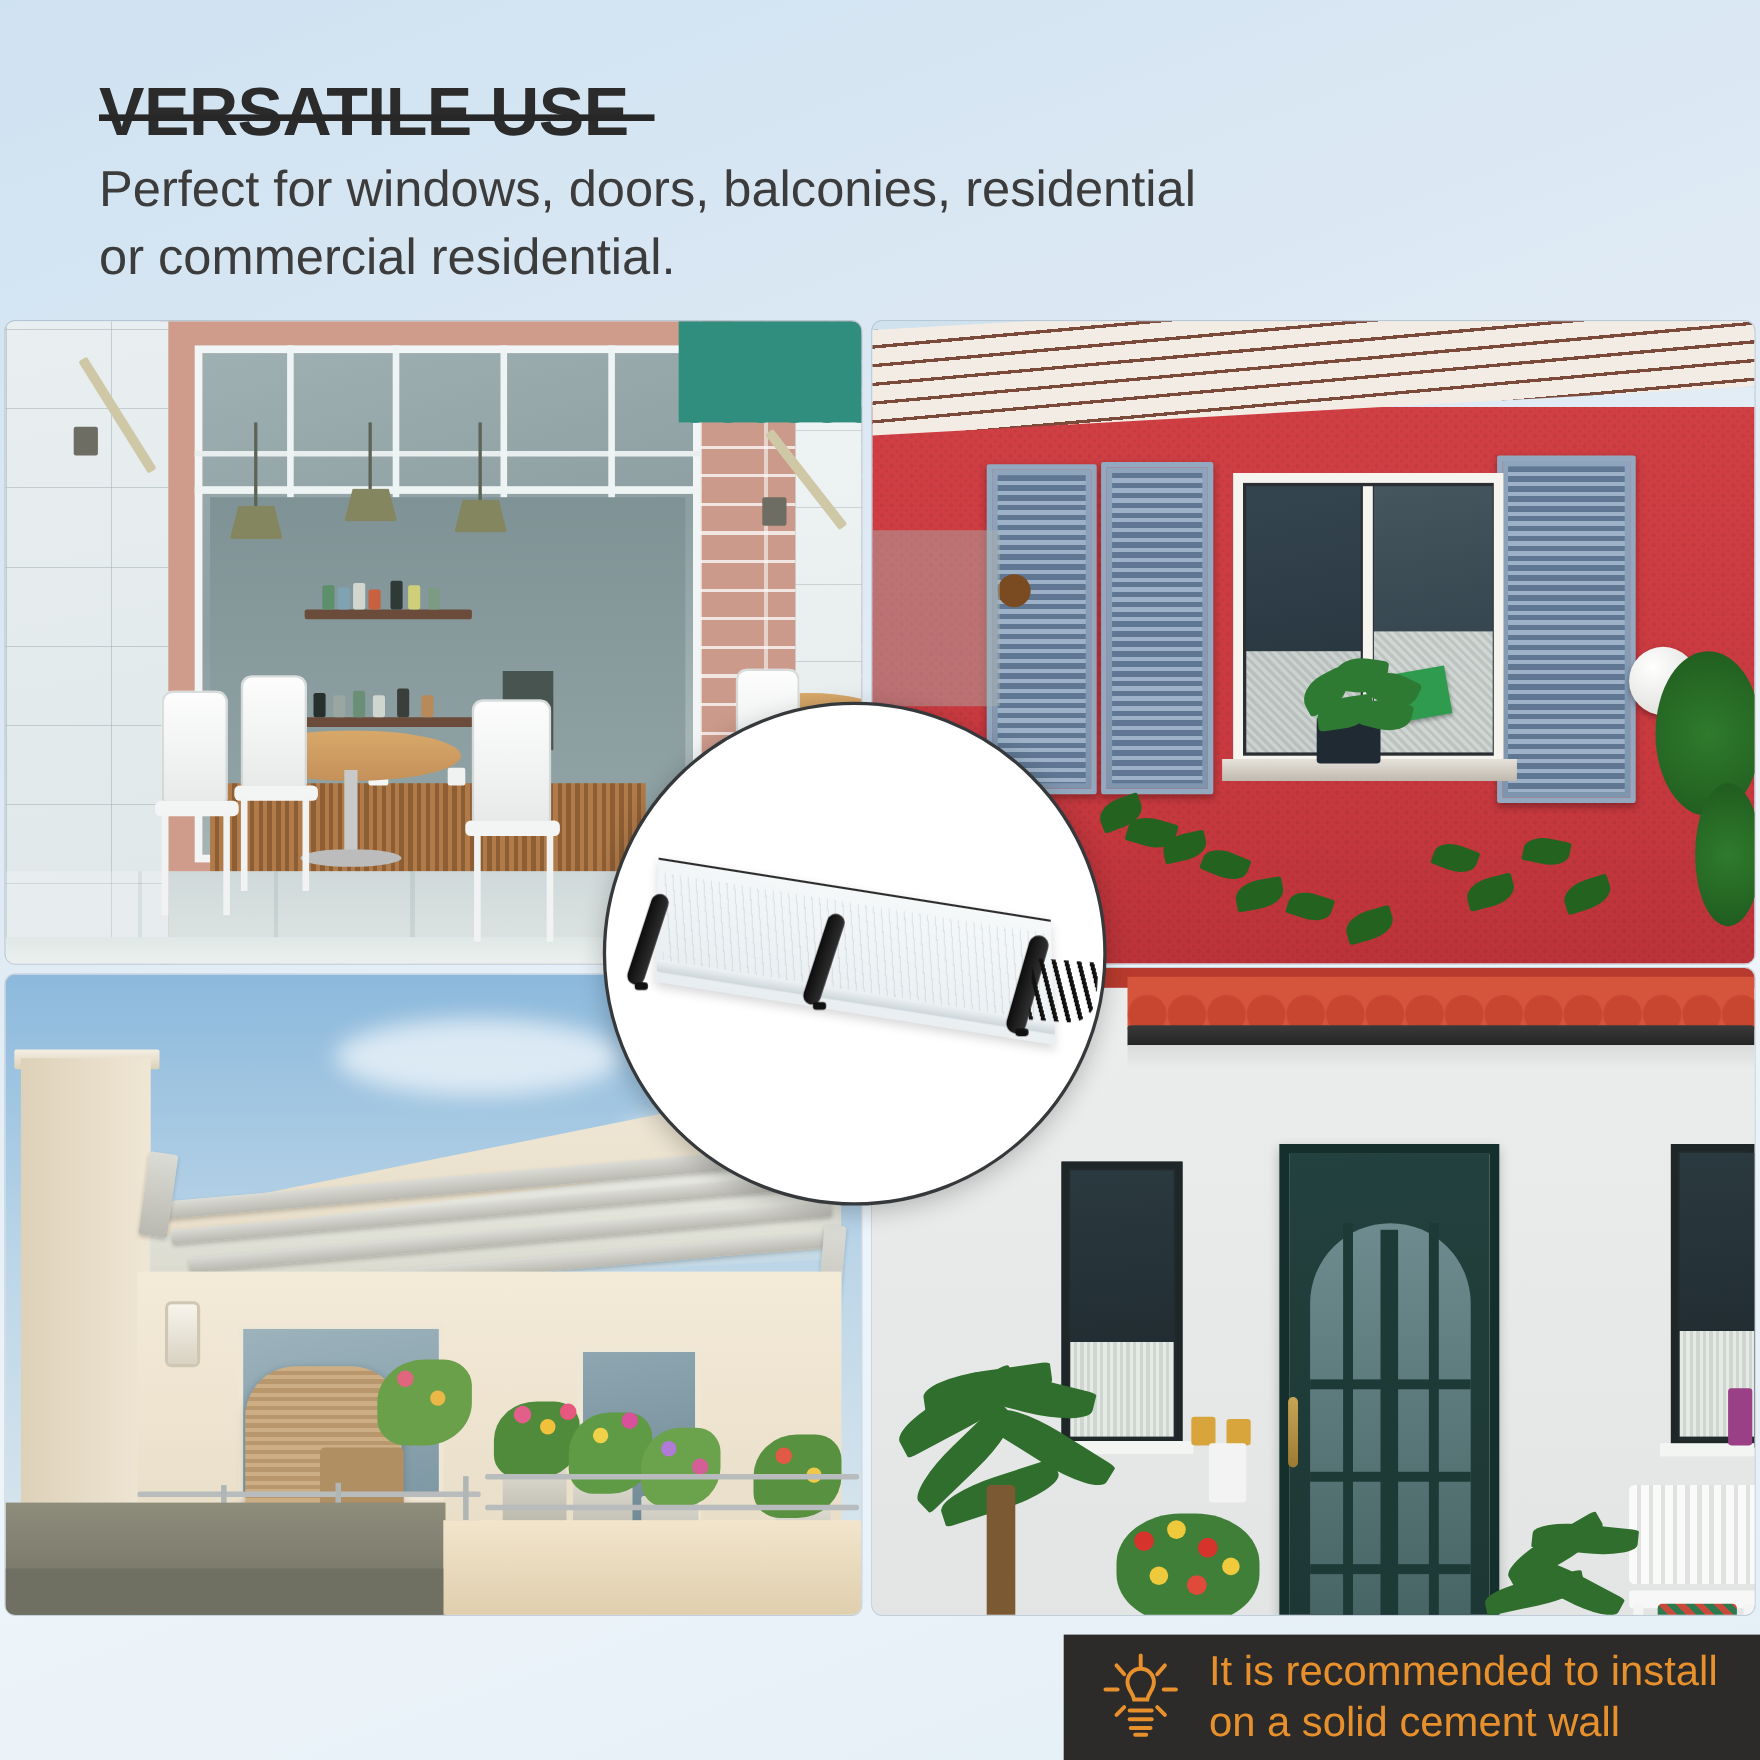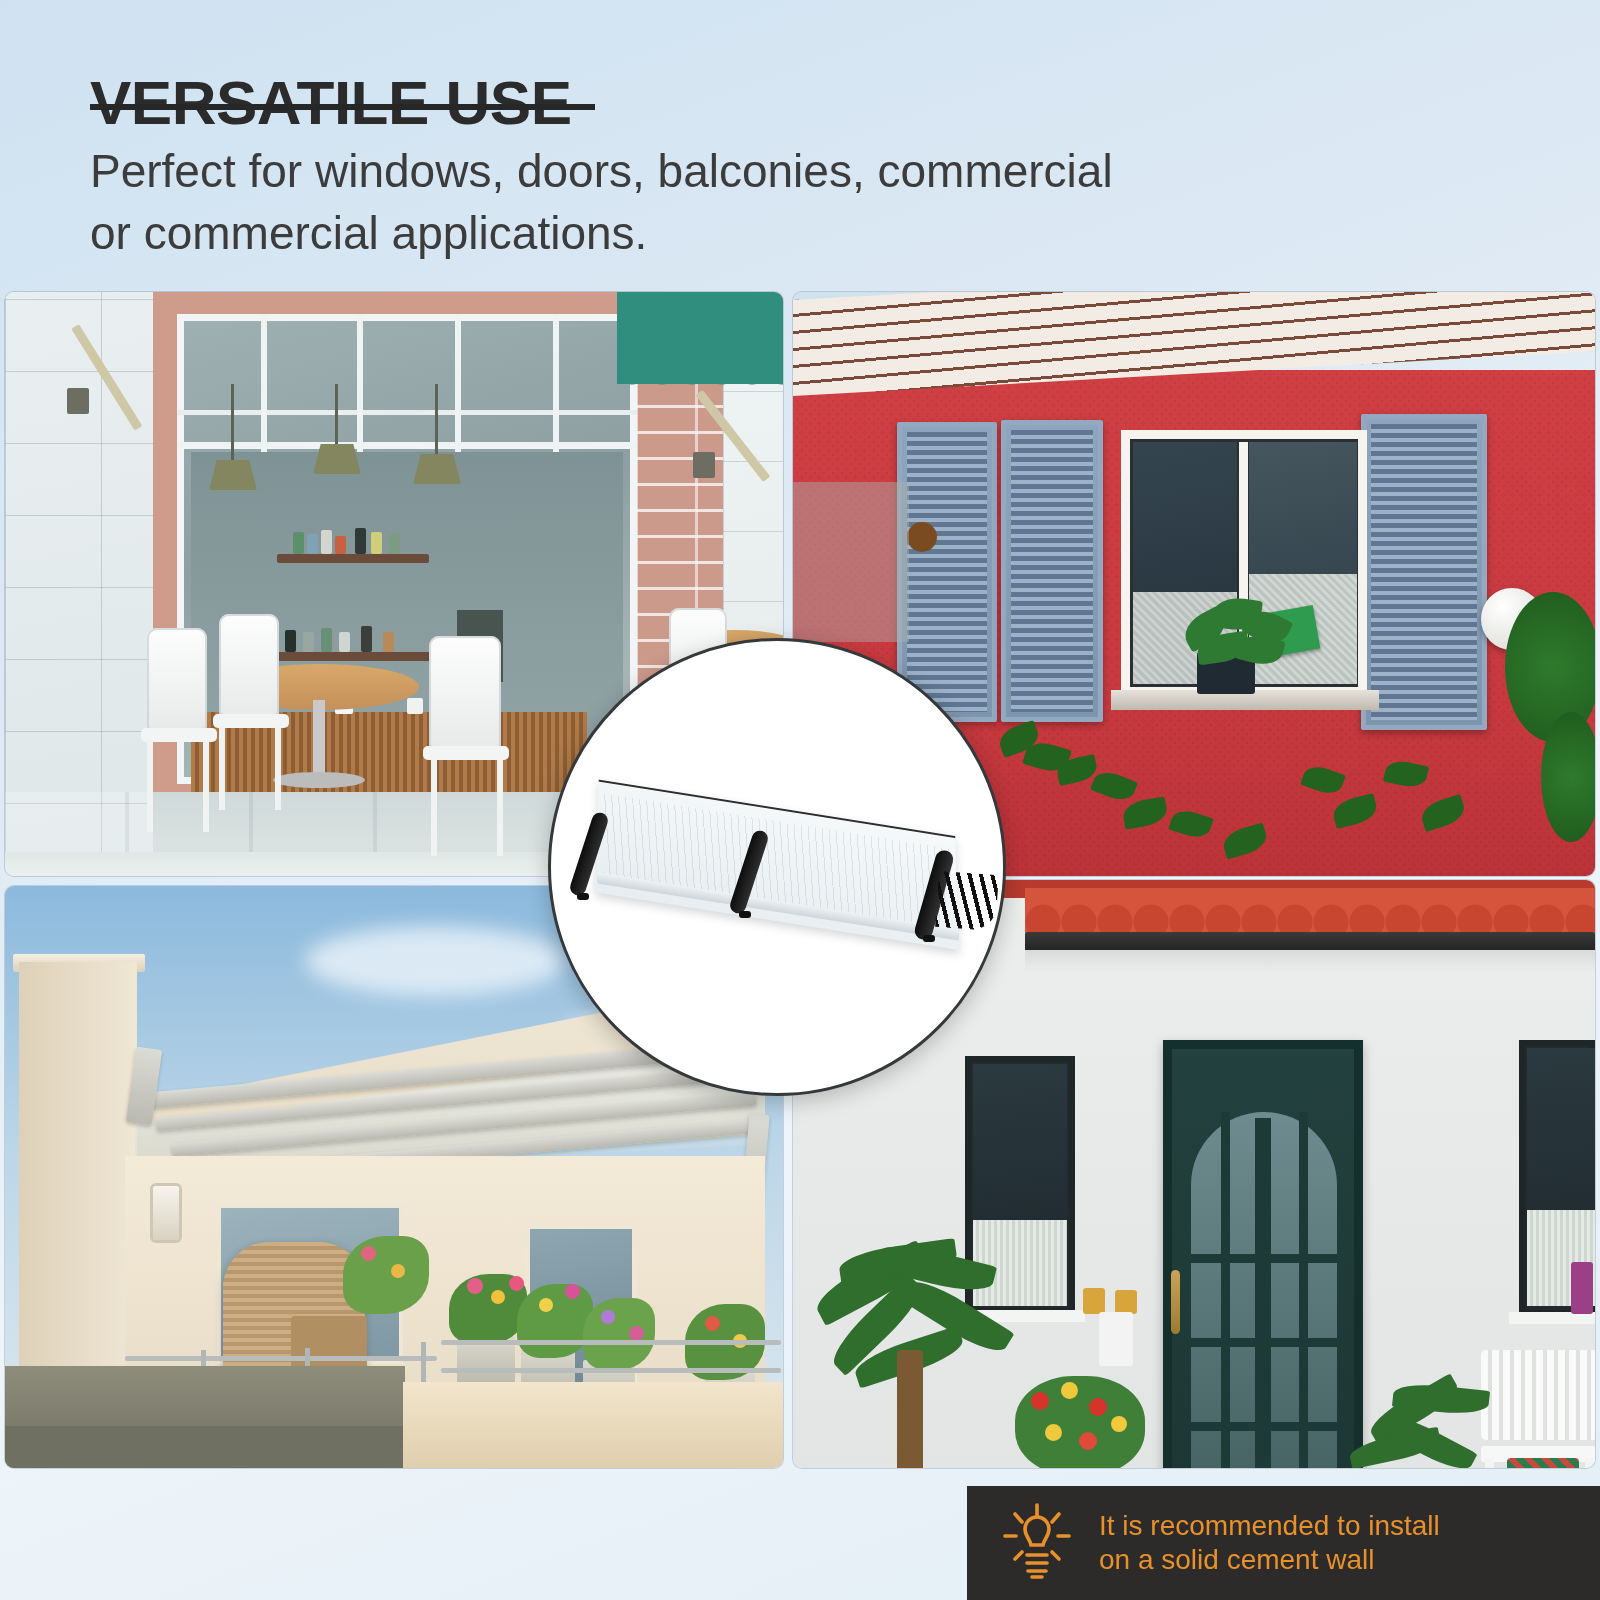--- a/index.html
+++ b/index.html
@@ -221,34 +221,34 @@
     background:repeating-linear-gradient(72deg,#111 0 4px,transparent 4px 11px);
     border-radius:0 0 24px 0;transform:rotate(4deg);}
   .cv-foot{position:absolute;width:12px;height:7px;background:#111;border-radius:3px;}
 
   
   .tip{
     position:absolute;left:967px;top:1486px;width:633px;height:114px;
     background:#2d2b29;display:flex;align-items:center;gap:26px;padding-left:34px;box-sizing:border-box;
   }
   .bulb{width:72px;height:80px;position:relative;flex:0 0 auto;}
-  .tip-text{color:#e8912c;font-size:28px;line-height:1.22;font-weight:400;}
+  .tip-text{color:#e8912c;font-size:38px;line-height:1.22;font-weight:400;}
   .tip-line{display:block;white-space:nowrap;}
 </style>
 </head>
 <body>
 
 <div class="page">
 
   <div class="header">
     <div class="title">VERSATILE USE</div>
     <div class="title-rule"></div>
     <div class="subtitle">
-      <div>Perfect for windows, doors, balconies, commercial</div>
-      <div>or commercial applications.</div>
+      <div>Perfect for windows, doors, balconies, residential</div>
+      <div>or commercial residential.</div>
     </div>
   </div>
 
   <div class="grid">
 
     <div class="photo tl">
       <div class="ph-inner">
         <div class="sky"></div>
         <div class="brickL"></div>
         <div class="brickR"></div>

